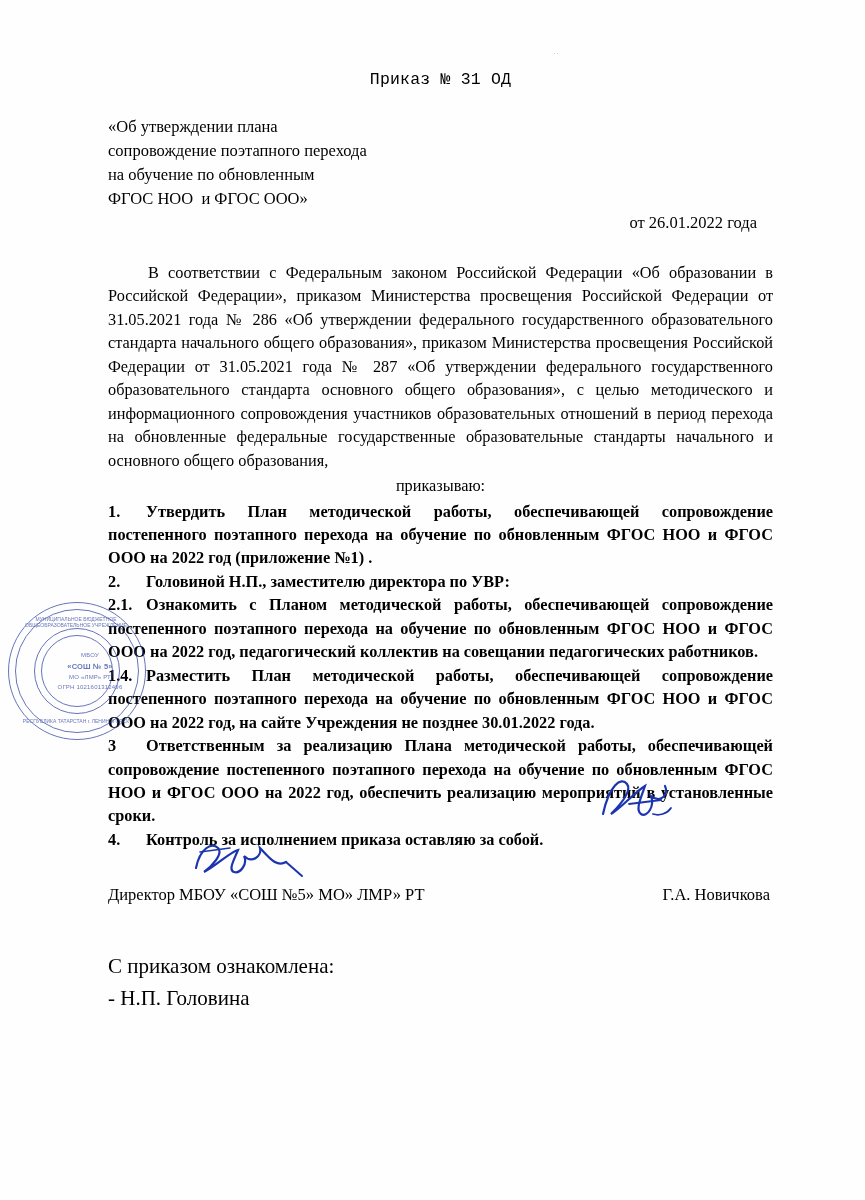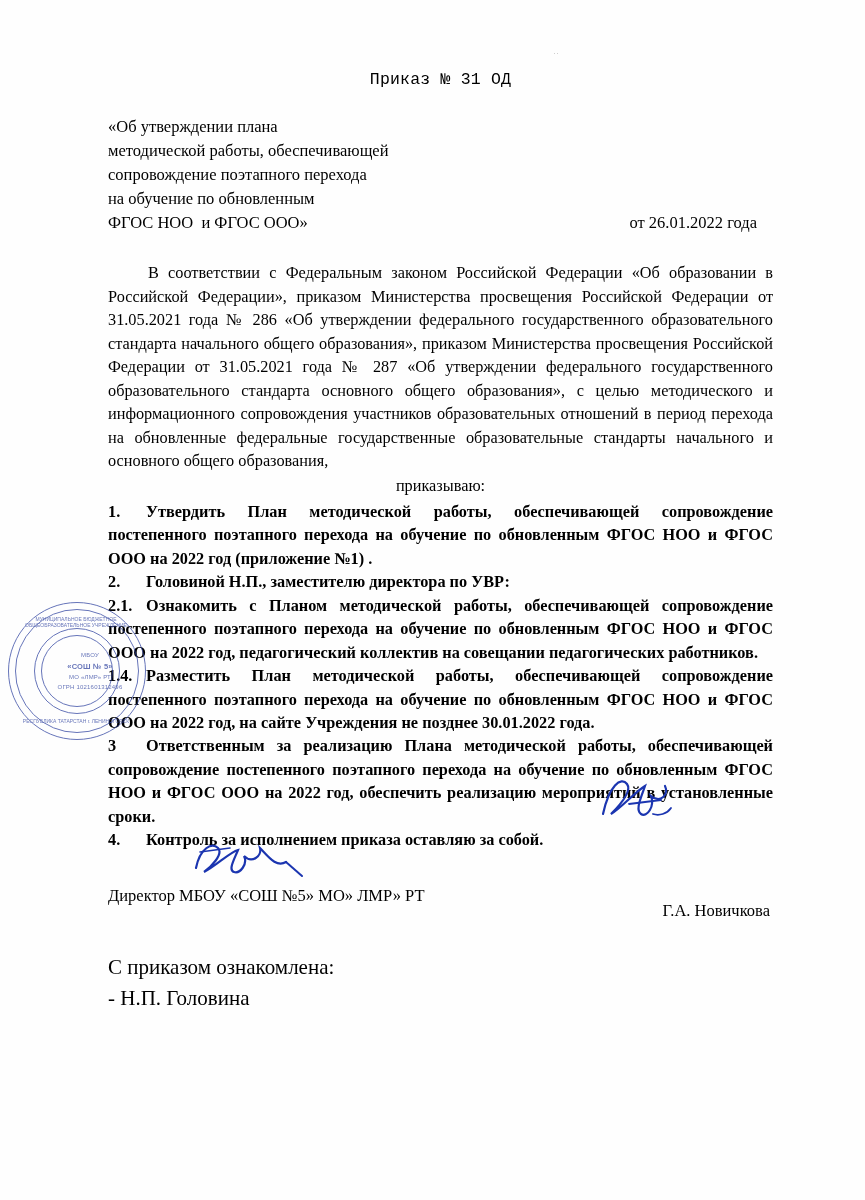--- a/index.html
+++ b/index.html
@@ -90,21 +90,21 @@
     height: 44px;
   }
   .sign-left {
     position: absolute;
     left: 0;
     top: 0;
   }
   .sign-right {
     position: absolute;
     right: 3px;
-    top: 15px;
+    top: 0;
   }
   .ack-block {
     margin-top: 22px;
     font-size: 21px;
     line-height: 1.5;
   }
   
   .stamp {
     position: absolute;
     left: 8px;
@@ -181,21 +181,20 @@
 
     <div class="tiny-mark">··</div>
 
     <div class="content">
 
       <div class="doc-number">Приказ № 31 ОД</div>
 
       <div class="header-row">
         <div class="subject-block">
           <div>«Об утверждении плана</div>
-          <div>методической работы, обеспечивающей</div>
           <div>сопровождение поэтапного перехода</div>
           <div>на обучение по обновленным</div>
           <div>ФГОС НОО  и ФГОС ООО»</div>
         </div>
         <div class="date-line">от 26.01.2022 года</div>
       </div>
 
       <div class="body-text">
         <p class="indent">В соответствии с Федеральным законом Российской Федерации «Об образовании в Российской Федерации», приказом Министерства просвещения Российской Федерации от 31.05.2021 года № 286 «Об утверждении федерального государственного образовательного стандарта начального общего образования», приказом Министерства просвещения Российской Федерации от 31.05.2021 года № 287 «Об утверждении федерального государственного образовательного стандарта основного общего образования», с целью методического и информационного сопровождения участников образовательных отношений в период перехода на обновленные федеральные государственные образовательные стандарты начального и основного общего образования,</p>
 

